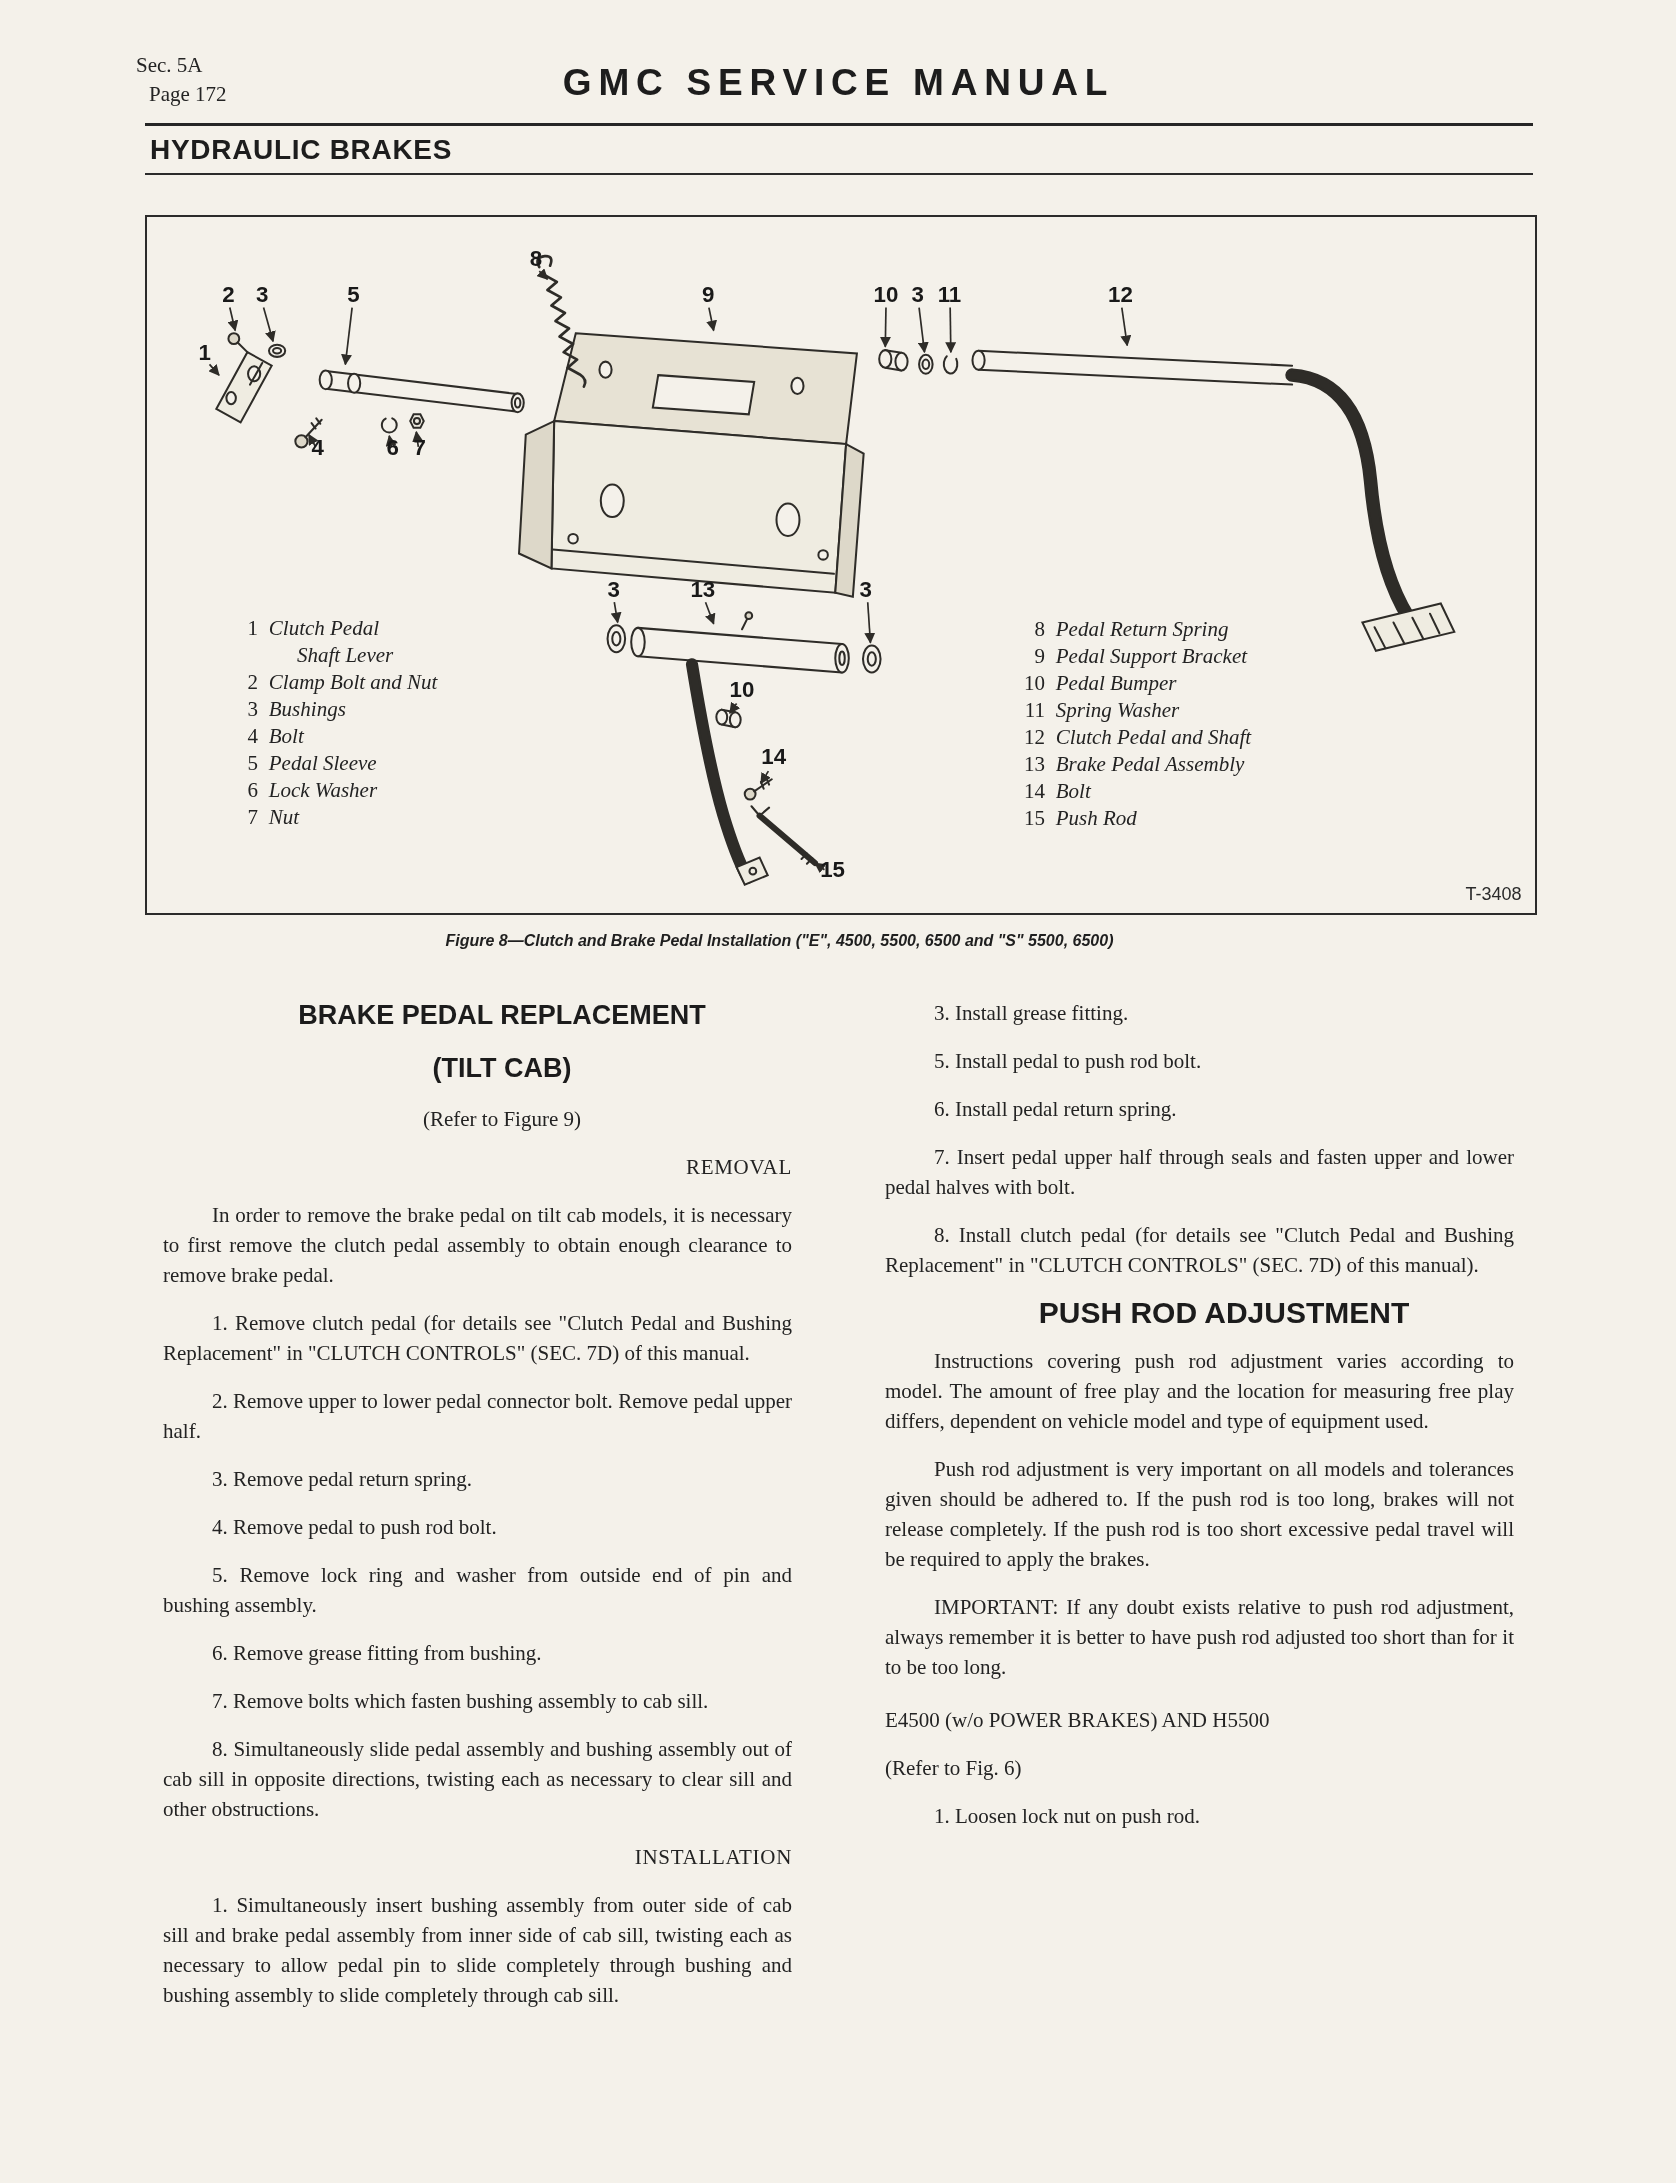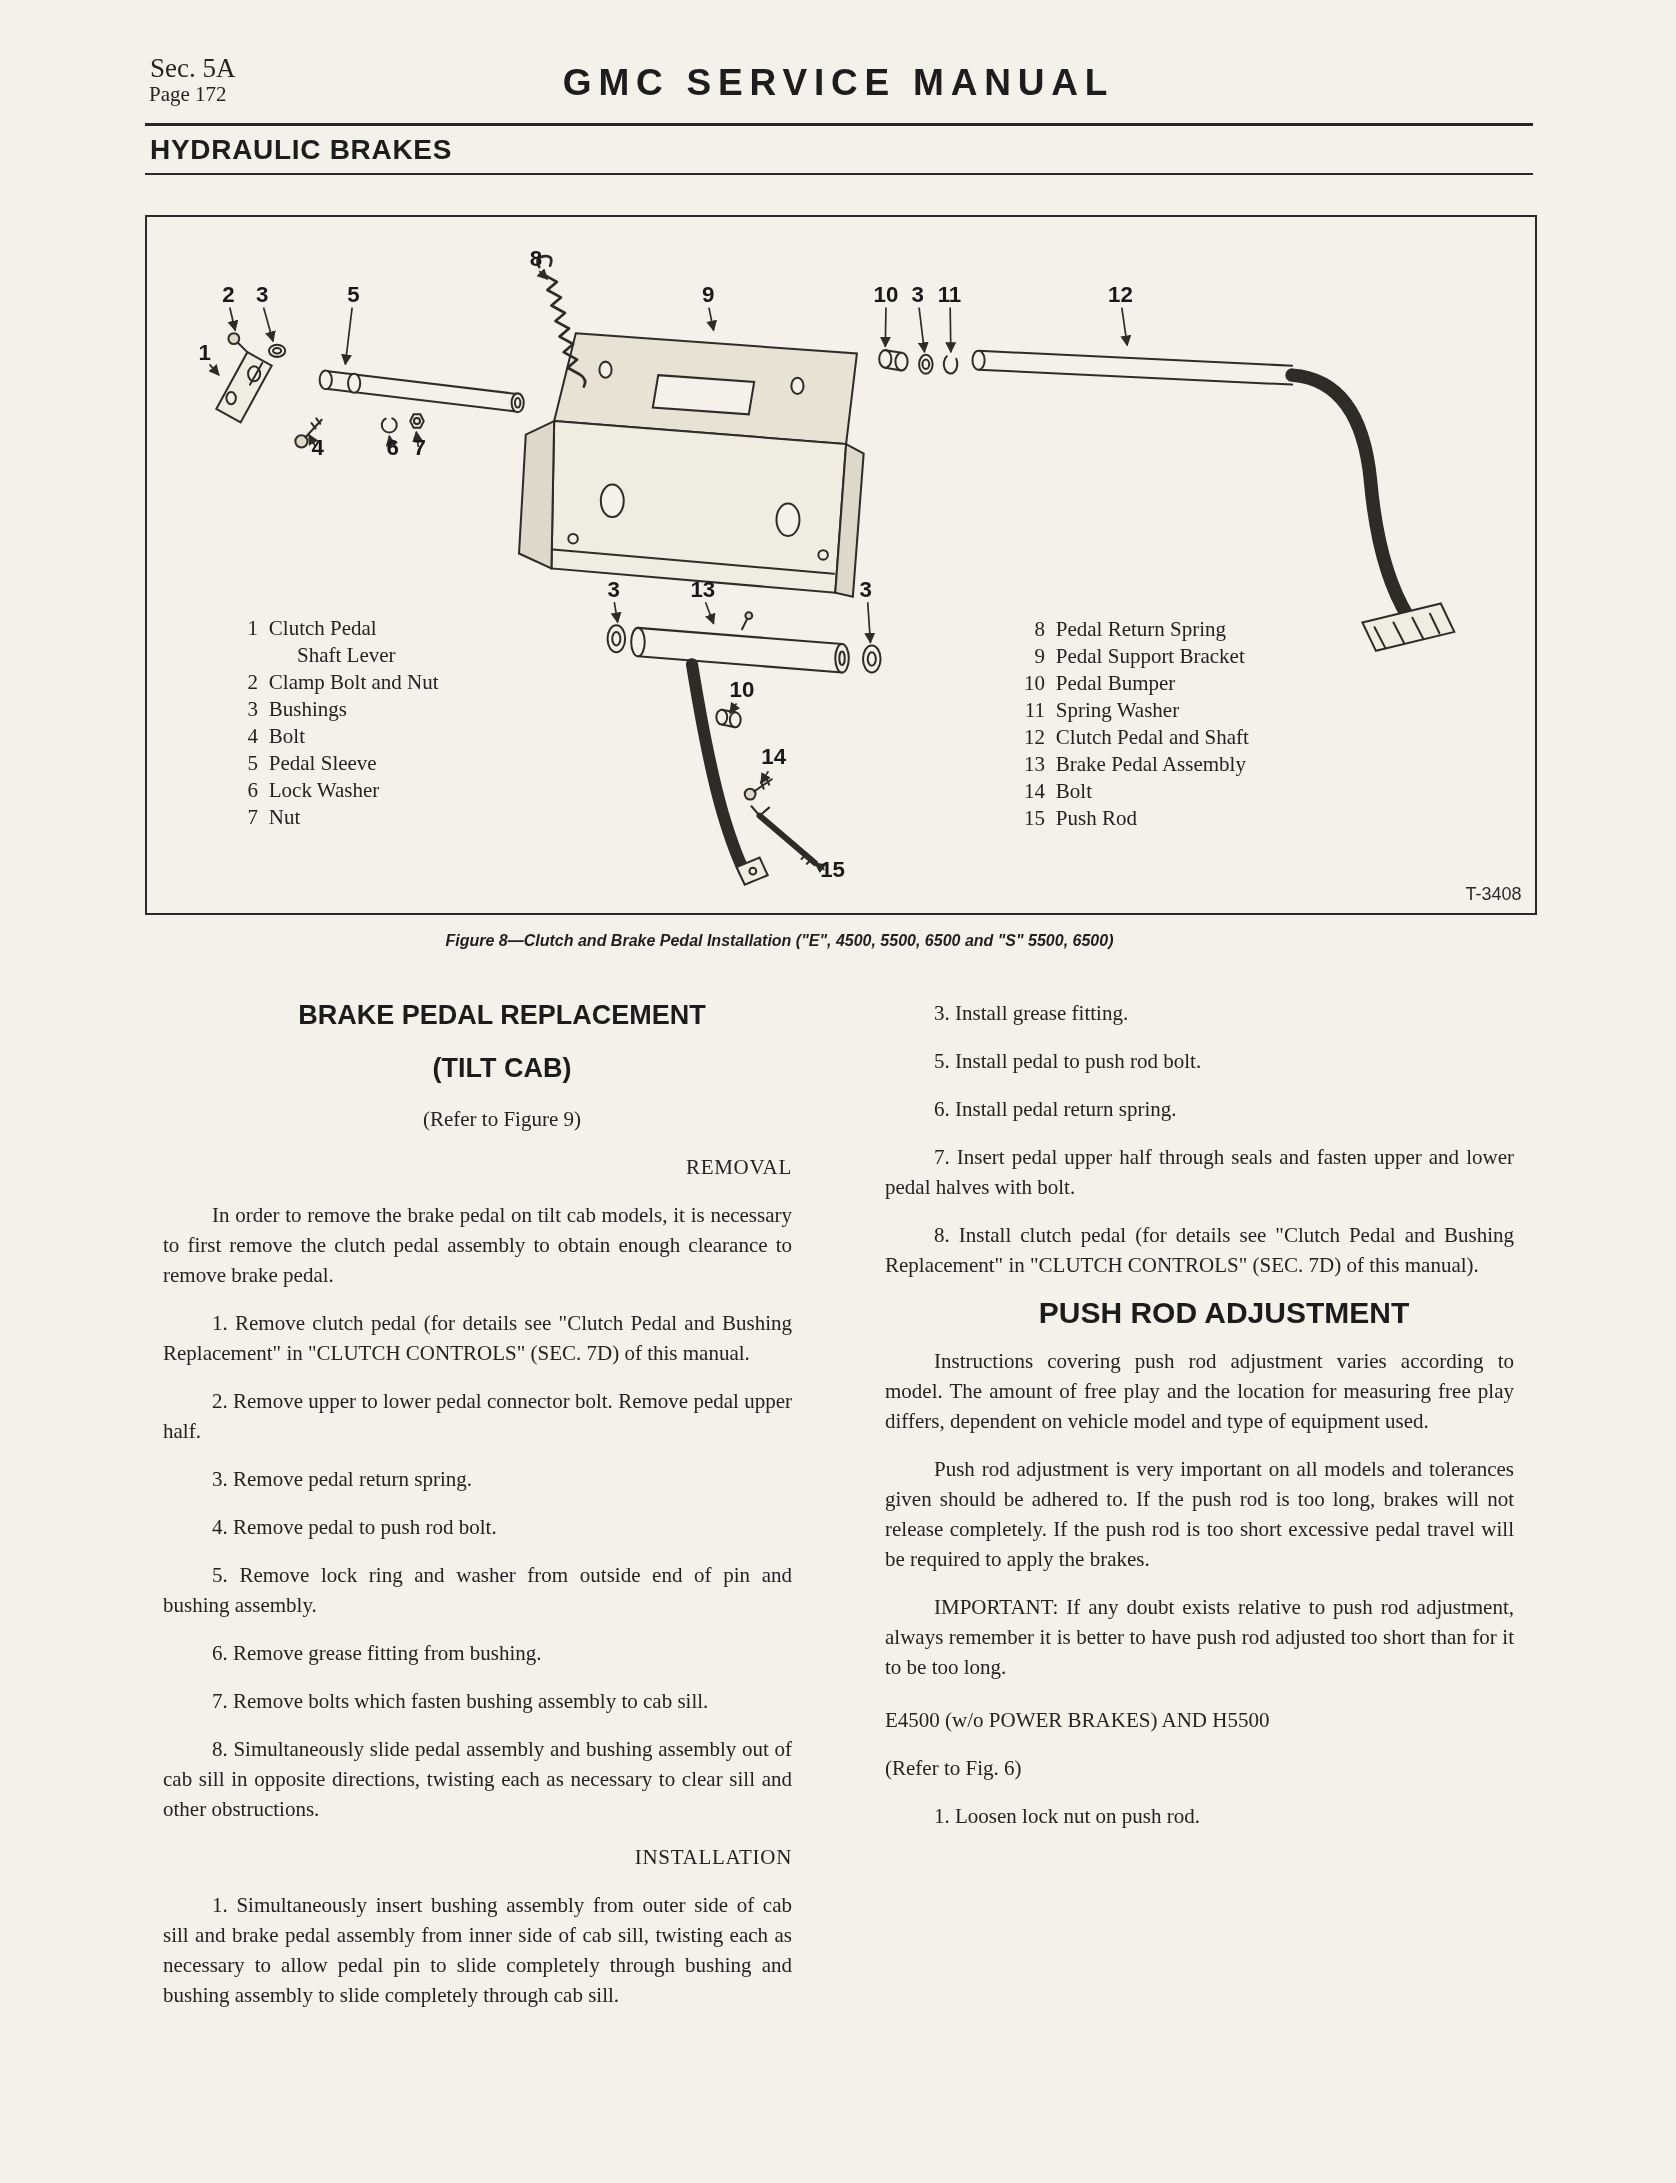--- a/index.html
+++ b/index.html
@@ -1,38 +1,38 @@
 <!DOCTYPE html>
 <html style="font-size:10.8px"><head>
 <meta charset="utf-8">
 <style>
   html,body{margin:0;padding:0;}
   body{width:1677px;background:#d9d6ce;}
   .page{position:relative;width:1677px;height:2183px;background:#f4f1ea;color:#242424;
         font-family:"Liberation Serif",serif;overflow:hidden;}
 
   
-  .hdr-sec{position:absolute;left:150px;top:53px;font-size:27px;}
+  .hdr-sec{position:absolute;left:136px;top:53px;font-size:21px;}
   .hdr-page{position:absolute;left:149px;top:82px;font-size:21px;}
   .hdr-title{position:absolute;left:0;top:62px;width:1677px;text-align:center;
              font-family:"Liberation Sans",sans-serif;font-weight:bold;font-size:37px;letter-spacing:6.8px;color:#1d1d1d;}
   .rule1{position:absolute;left:145px;top:123px;width:1388px;height:2.7px;background:#262626;}
   .chapter{position:absolute;left:150px;top:134px;font-family:"Liberation Sans",sans-serif;
            font-weight:bold;font-size:28px;letter-spacing:0.7px;color:#1d1d1d;}
   .rule2{position:absolute;left:145px;top:173px;width:1388px;height:2px;background:#2b2b2b;}
 
   
   .figure-box{position:absolute;left:145px;top:215px;width:1388px;height:696px;border:2px solid #2b2b2b;}
   .figure-box svg{position:absolute;left:0;top:0;width:1384px;height:692px;}
   .plist{position:absolute;font-size:21px;line-height:27px;color:#232323;}
   .plist-left{left:76px;top:398px;}
   .plist-right{left:863px;top:399px;}
   .plist-row{display:flex;}
   .pnum{flex:0 0 35px;width:35px;text-align:right;}
-  .plabel{margin-left:10.8px;white-space:nowrap;}
+  .plabel{margin-left:10.8px;white-space:nowrap;font-style:italic;}
   .plabel.cont{margin-left:39px;}
   .draw-id{position:absolute;right:13.5px;bottom:8px;font-family:"Liberation Sans",sans-serif;font-size:18px;color:#2b2b2b;}
   .caption{position:absolute;left:0;top:932px;width:1559px;text-align:center;
            font-family:"Liberation Sans",sans-serif;font-style:italic;font-weight:bold;font-size:16px;color:#1f1f1f;}
 
   
   .s{stroke:#2e2c28;stroke-width:3;fill:none;stroke-linecap:round;stroke-linejoin:round;}
   .sw4{stroke-width:4;}
   .paper{fill:#f4f1ea;stroke:#2e2c28;stroke-width:3;}
   .metal{fill:#efece1;stroke:#2e2c28;stroke-width:3;}

